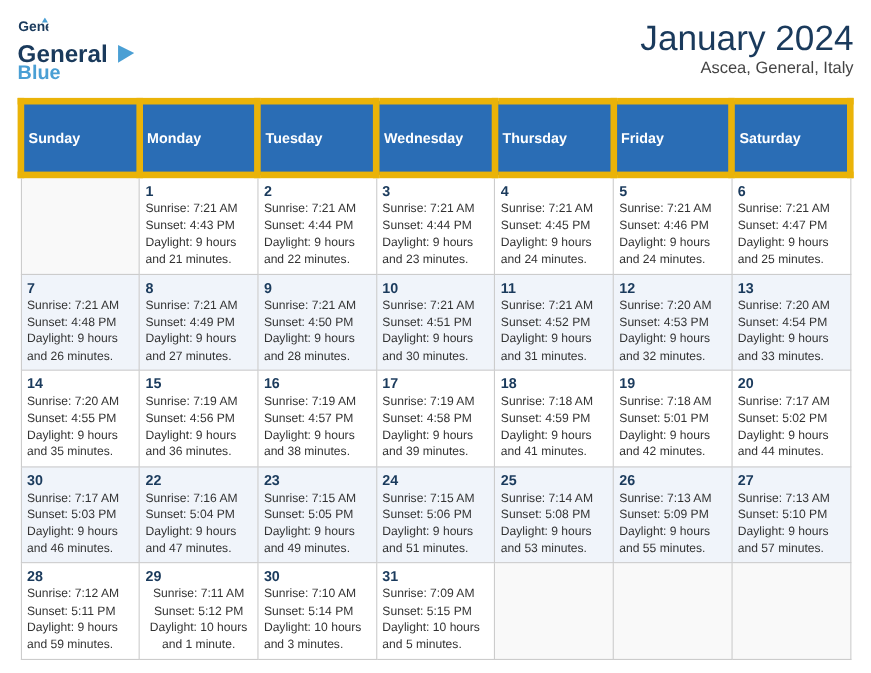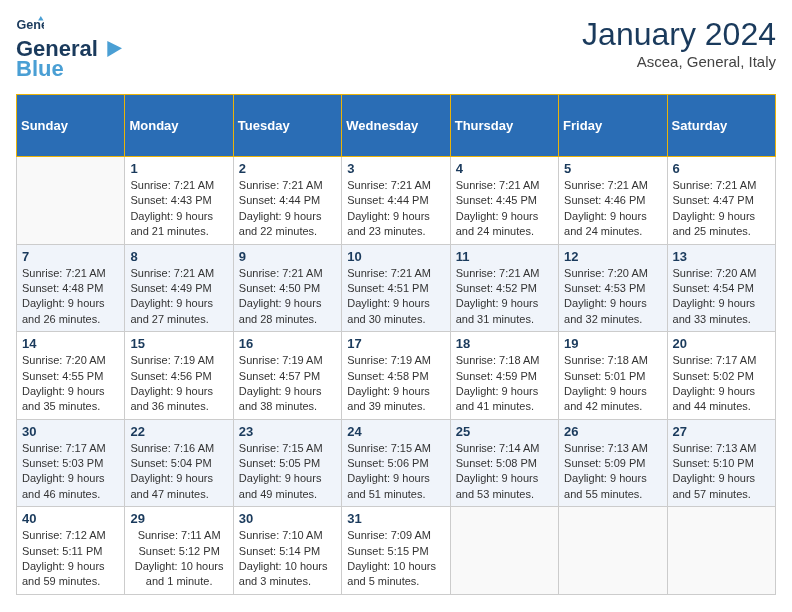--- a/index.html
+++ b/index.html
@@ -42,21 +42,21 @@
       border-collapse: collapse;
       font-size: 11.5px;
     }
     thead tr th {
       background-color: #2a6db5;
       color: #fff;
       padding: 23px 4px;
       text-align: left;
       font-size: 13px;
       font-weight: bold;
-      border: 1px solid #eab308;
+      border: 6px solid #eab308;
     }
     tbody tr td {
       border: 1px solid #ccc;
       padding: 4px 5px;
       vertical-align: top;
       width: calc(100% / 7);
       min-height: 70px;
     }
     tbody tr:nth-child(even) td {
       background-color: #f0f4fa;
@@ -87,21 +87,21 @@
     <svg class="logo-icon" viewBox="0 0 60 40">
       <text x="0" y="28" font-size="28" font-weight="bold" fill="#1a3a5c" font-family="Arial">General</text>
       <polygon points="48,10 60,10 54,0" fill="#4a9fd4"></polygon>
     </svg>
     <div style="display:flex; align-items:center; gap:2px; margin-top:2px;">
       <span style="font-size:22px; font-weight:bold; color:#1a3a5c;">General</span>
       <svg width="22" height="18" viewBox="0 0 30 22">
         <polygon points="10,0 30,10 10,22" fill="#4a9fd4"></polygon>
       </svg>
     </div>
-    <span style="font-size:22px; font-weight:bold; color:#4a9fd4; margin-top:-6px;">Blue</span>
+    <span style="font-size:18px; font-weight:bold; color:#4a9fd4; margin-top:-6px;">Blue</span>
   </div>
   <div class="title-block">
     <div class="month-title">January 2024</div>
     <div class="location">Ascea, General, Italy</div>
   </div>
 </div>
 
 <table>
   <thead>
     <tr id="weekday-header">
@@ -308,21 +308,21 @@
         <td>
           <div class="day-number">27</div>
           <div class="day-info" style="white-space: pre-line;">Sunrise: 7:13 AM
 Sunset: 5:10 PM
 Daylight: 9 hours
 and 57 minutes.</div>
         </td>
       </tr>
       <tr>
         <td>
-          <div class="day-number">40</div>
+          <div class="day-number">28</div>
           <div class="day-info" style="white-space: pre-line;">Sunrise: 7:12 AM
 Sunset: 5:11 PM
 Daylight: 9 hours
 and 59 minutes.</div>
         </td>
         <td>
           <div class="day-number">29</div>
           <div class="day-info" style="white-space: pre-line; text-align: center;">Sunrise: 7:11 AM
 Sunset: 5:12 PM
 Daylight: 10 hours

